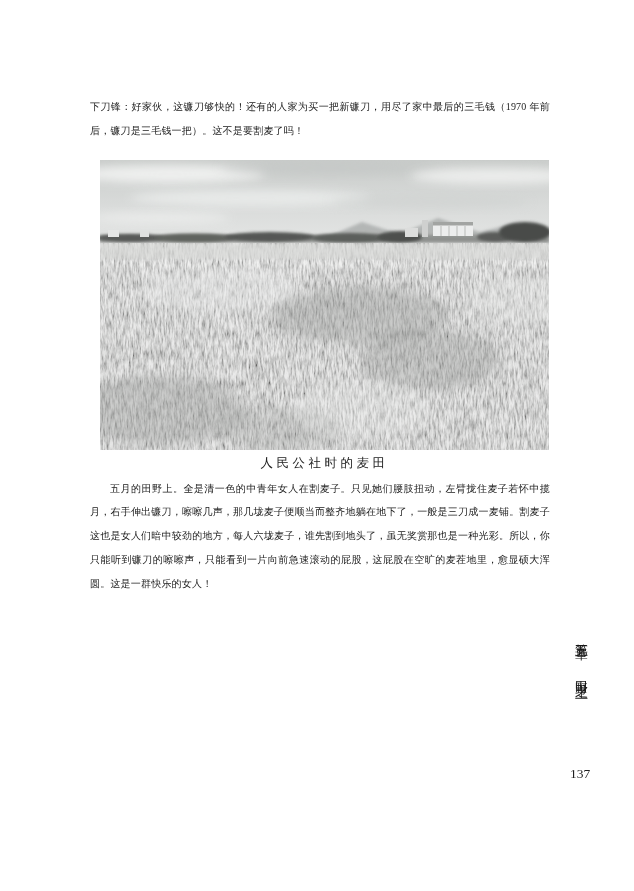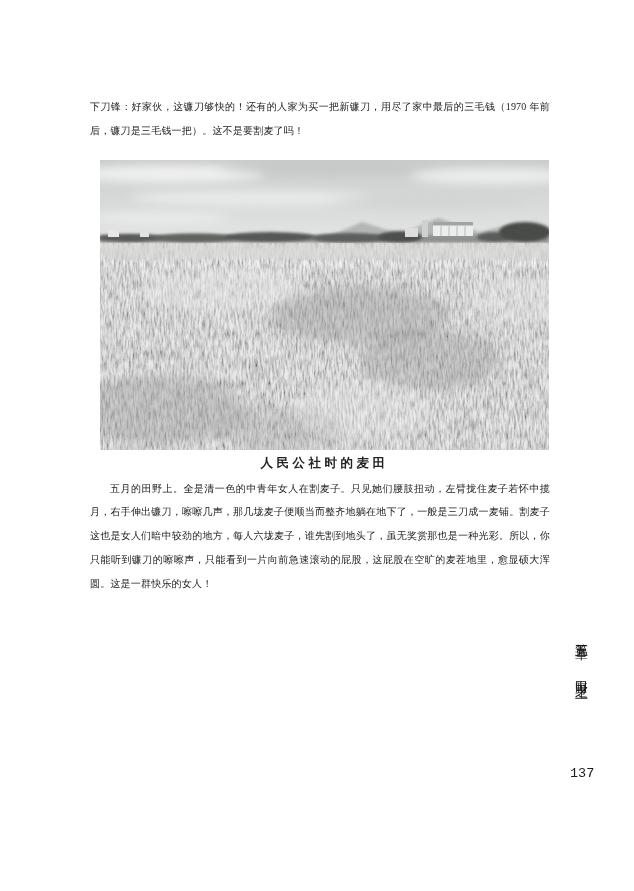--- a/index.html
+++ b/index.html
@@ -34,21 +34,21 @@
   .photo-frame {
     width: 449px;
     height: 290px;
     overflow: hidden;
     background: #dcdddc;
   }
   figcaption.photo-caption {
     margin-top: 5px;
     text-align: center;
     font-size: 12.5px;
-    font-weight: 700;
+    font-weight: 400;
     letter-spacing: 3.5px;
     line-height: 17px;
     color: #222;
   }
   .body-paragraphs { margin-top: 5px; }
   .chapter-marker {
     position: absolute;
     left: 572px;
     top: 633px;
     writing-mode: vertical-rl;
@@ -56,21 +56,21 @@
     font-family: "Liberation Sans", "DejaVu Sans", sans-serif;
     font-size: 13px;
     letter-spacing: 2px;
     color: #141414;
   }
   .chapter-marker .chapter-title { margin-top: 14px; }
   .page-number {
     position: absolute;
     left: 570px;
     top: 766px;
-    font-family: Liberation Mono, monospace;
+    font-family: Liberation Serif, serif;
     font-size: 13.5px;
     color: #1f1f1f;
   }
 </style>
 </head>
 <body>
 
 <div class="page">
 
   <div class="content">

